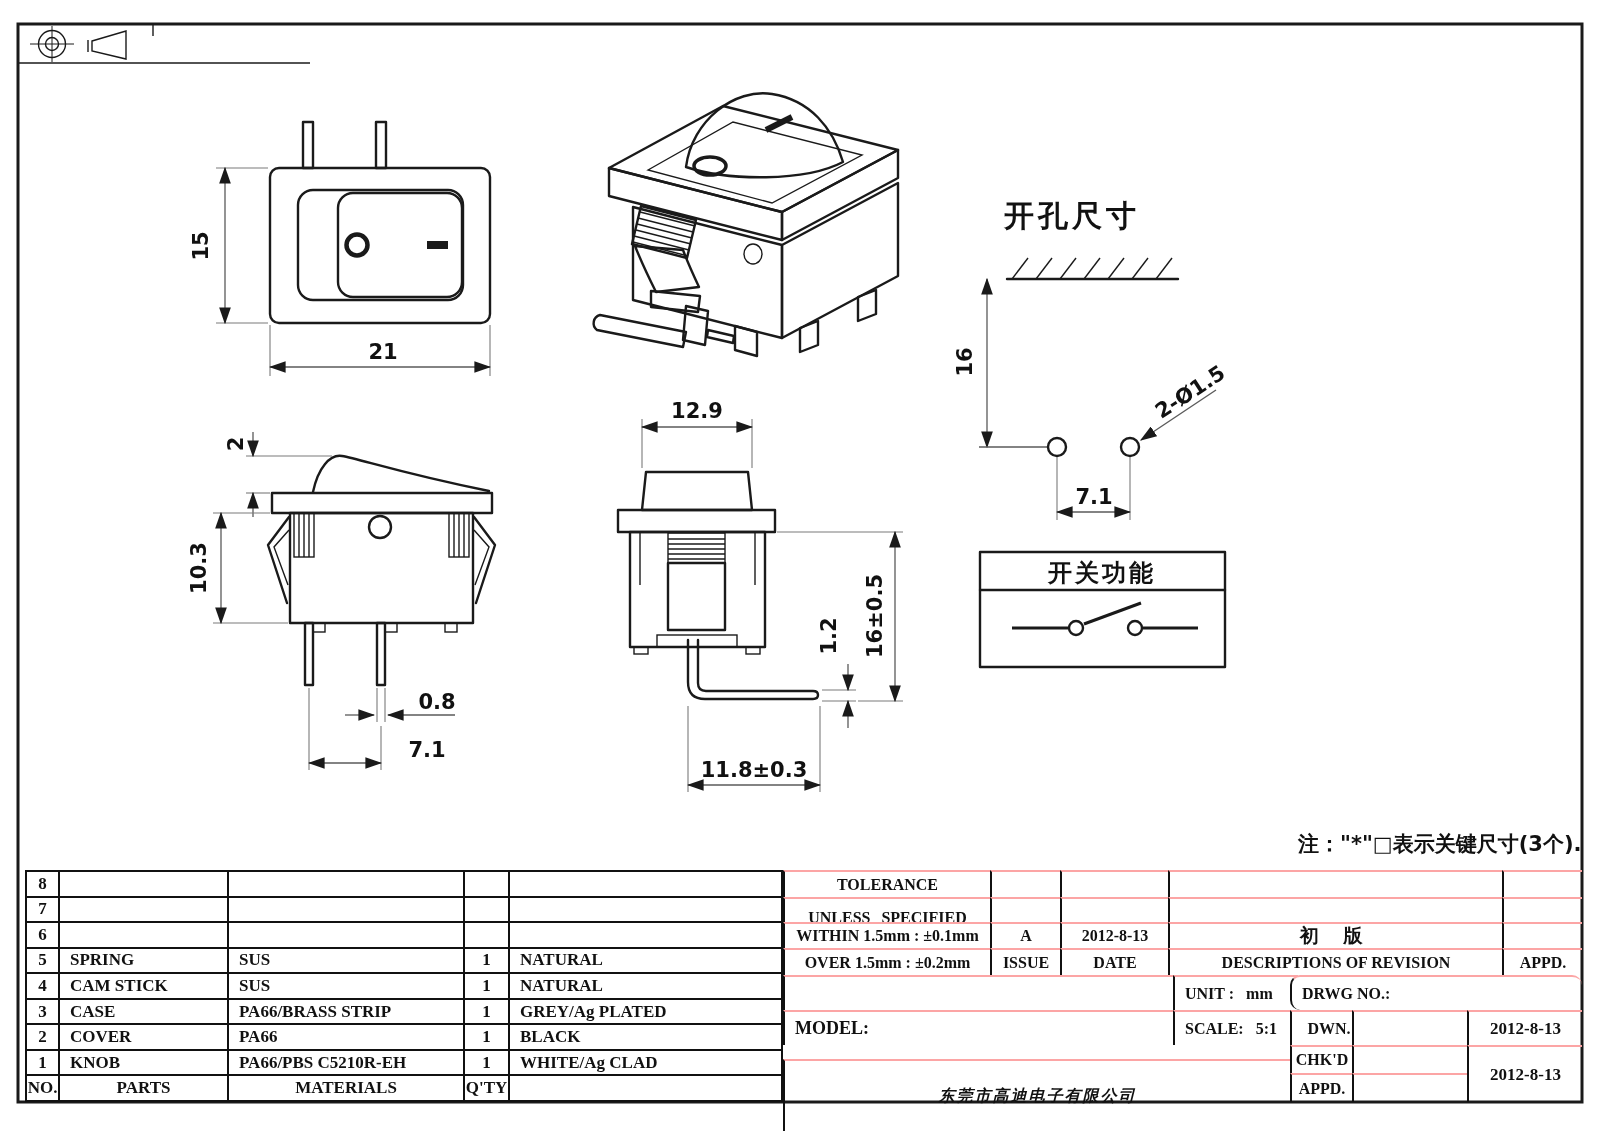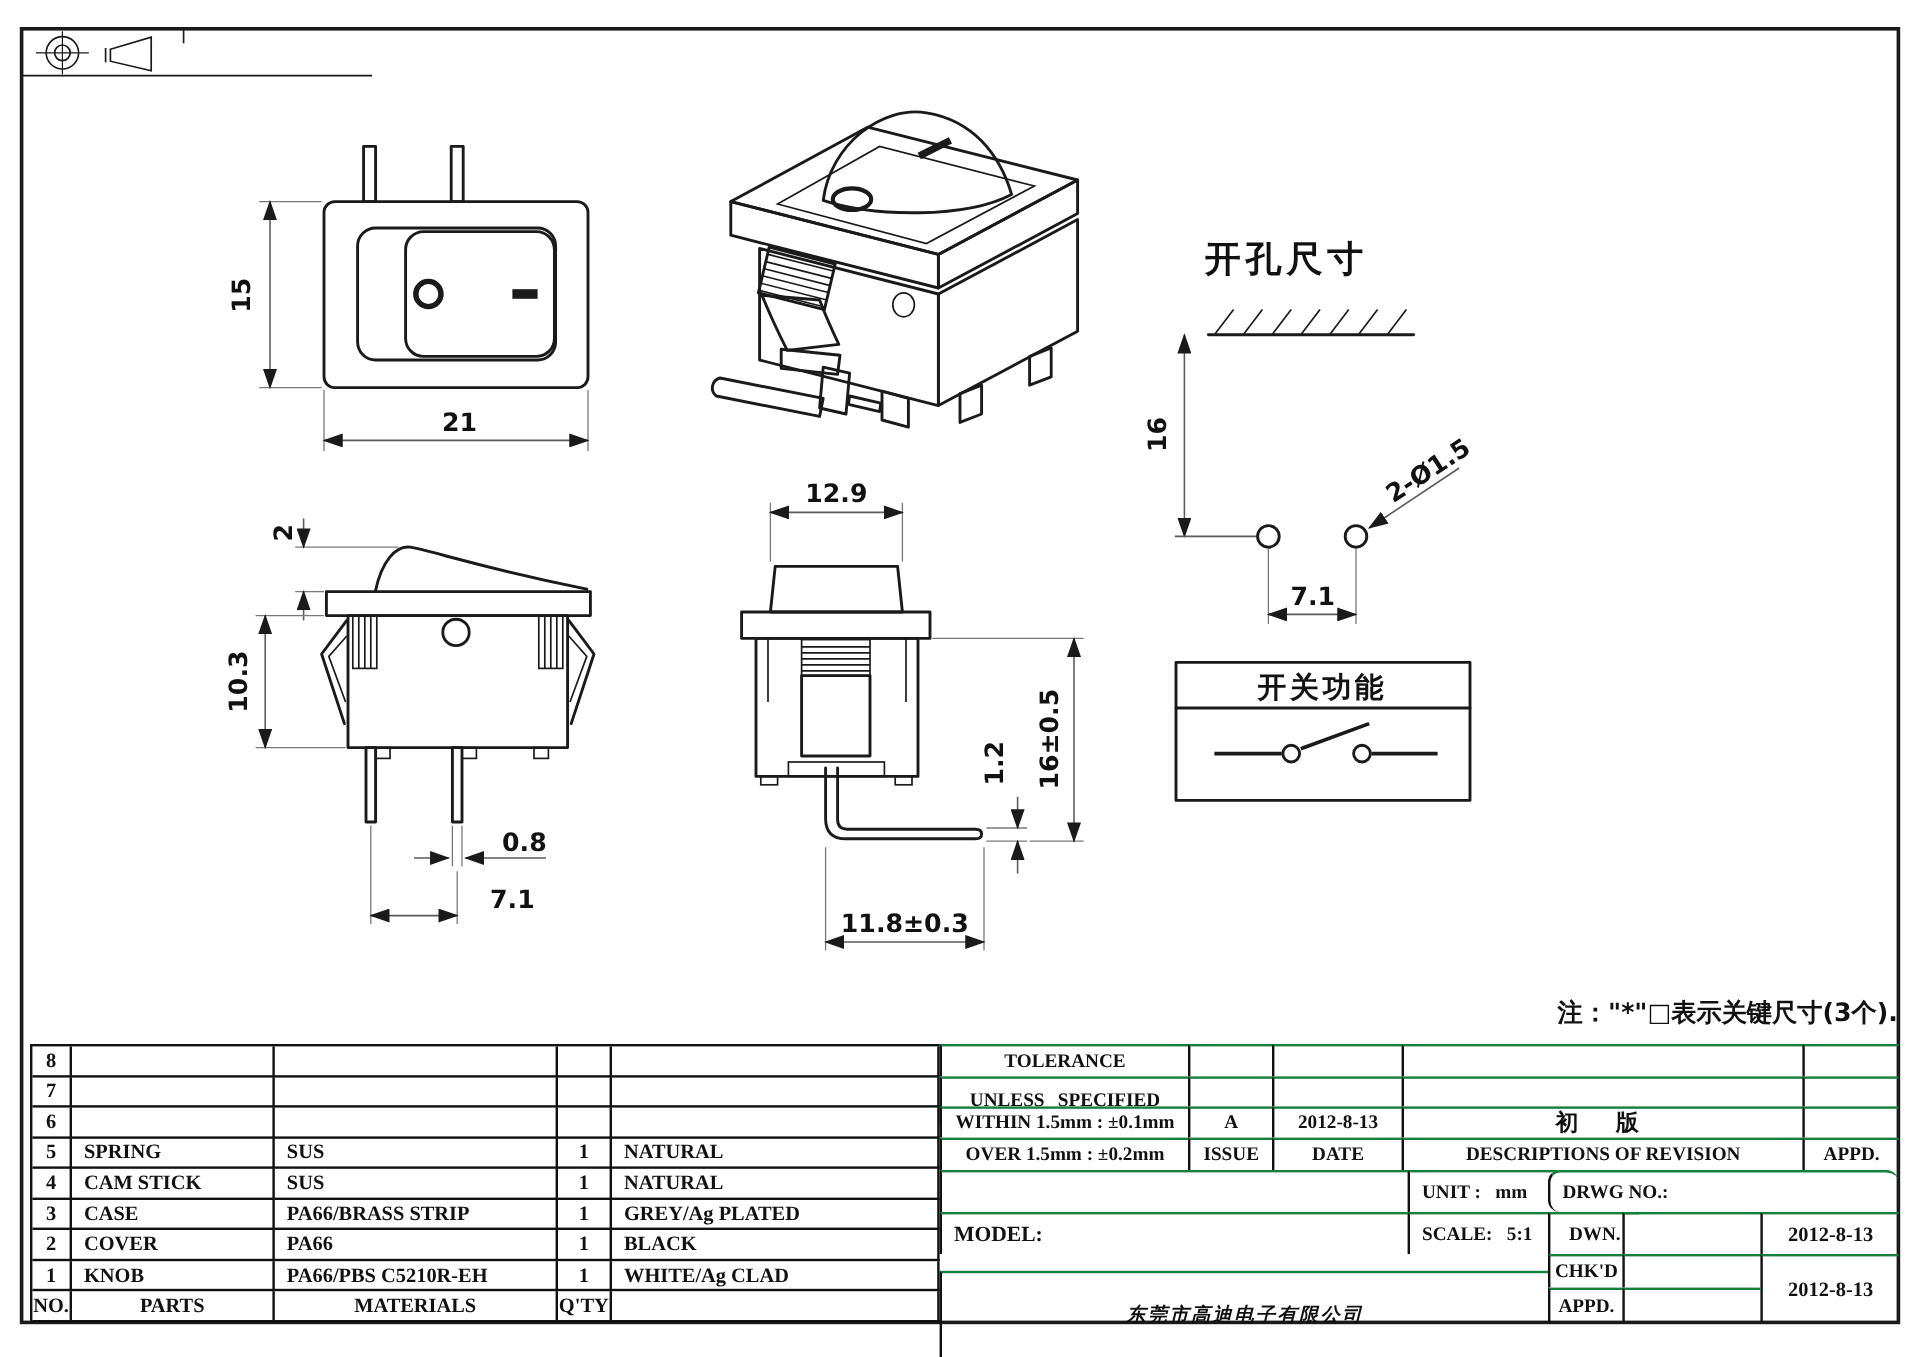--- a/index.html
+++ b/index.html
@@ -17,25 +17,25 @@
   
   #parts{position:absolute;left:25px;top:870px;width:758px;height:232px;box-sizing:border-box;
          border-top:2px solid #111;border-left:2px solid #111;display:grid;
          grid-template-columns:33px 169px 236px 45px 1fr;grid-template-rows:repeat(9,1fr);}
   #parts .cell{border-right:2px solid #111;border-bottom:2px solid #111;display:flex;align-items:center;
          font-weight:bold;font-size:17px;white-space:nowrap;overflow:hidden;}
   #parts .ctr{justify-content:center;}
   #parts .lft{padding-left:10px;}
   
   #tblock{position:absolute;left:783px;top:870px;width:799px;height:232px;font-weight:bold;}
-  #tblock .tcell{position:absolute;box-sizing:border-box;border-left:2px solid #111;border-top:2px solid #15803d;
+  #tblock .tcell{position:absolute;box-sizing:border-box;border-left:2px solid #111;border-top:2px solid #fca5a5;
          display:flex;align-items:center;justify-content:center;font-size:16px;white-space:nowrap;overflow:hidden;}
   #tblock .lft{justify-content:flex-start;padding-left:10px;}
   .ws{word-spacing:7px;}
-  .cjkcell{font-family:Liberation Mono, monospace;}
+  .cjkcell{font-family:Liberation Serif, serif;}
   #company-cell{font-family:"DejaVu Sans", sans-serif;font-size:30px;letter-spacing:2px;justify-content:center;}
   .pairgap{display:flex;gap:38px;flex-direction:column;}
   .pairgap2{display:flex;gap:12px;}
 </style>
 </head>
 <body>
 
 <div id="sheet">
 
 <svg width="1600" height="1131" viewBox="0 0 1600 1131" style="position:absolute;left:0;top:0;">

